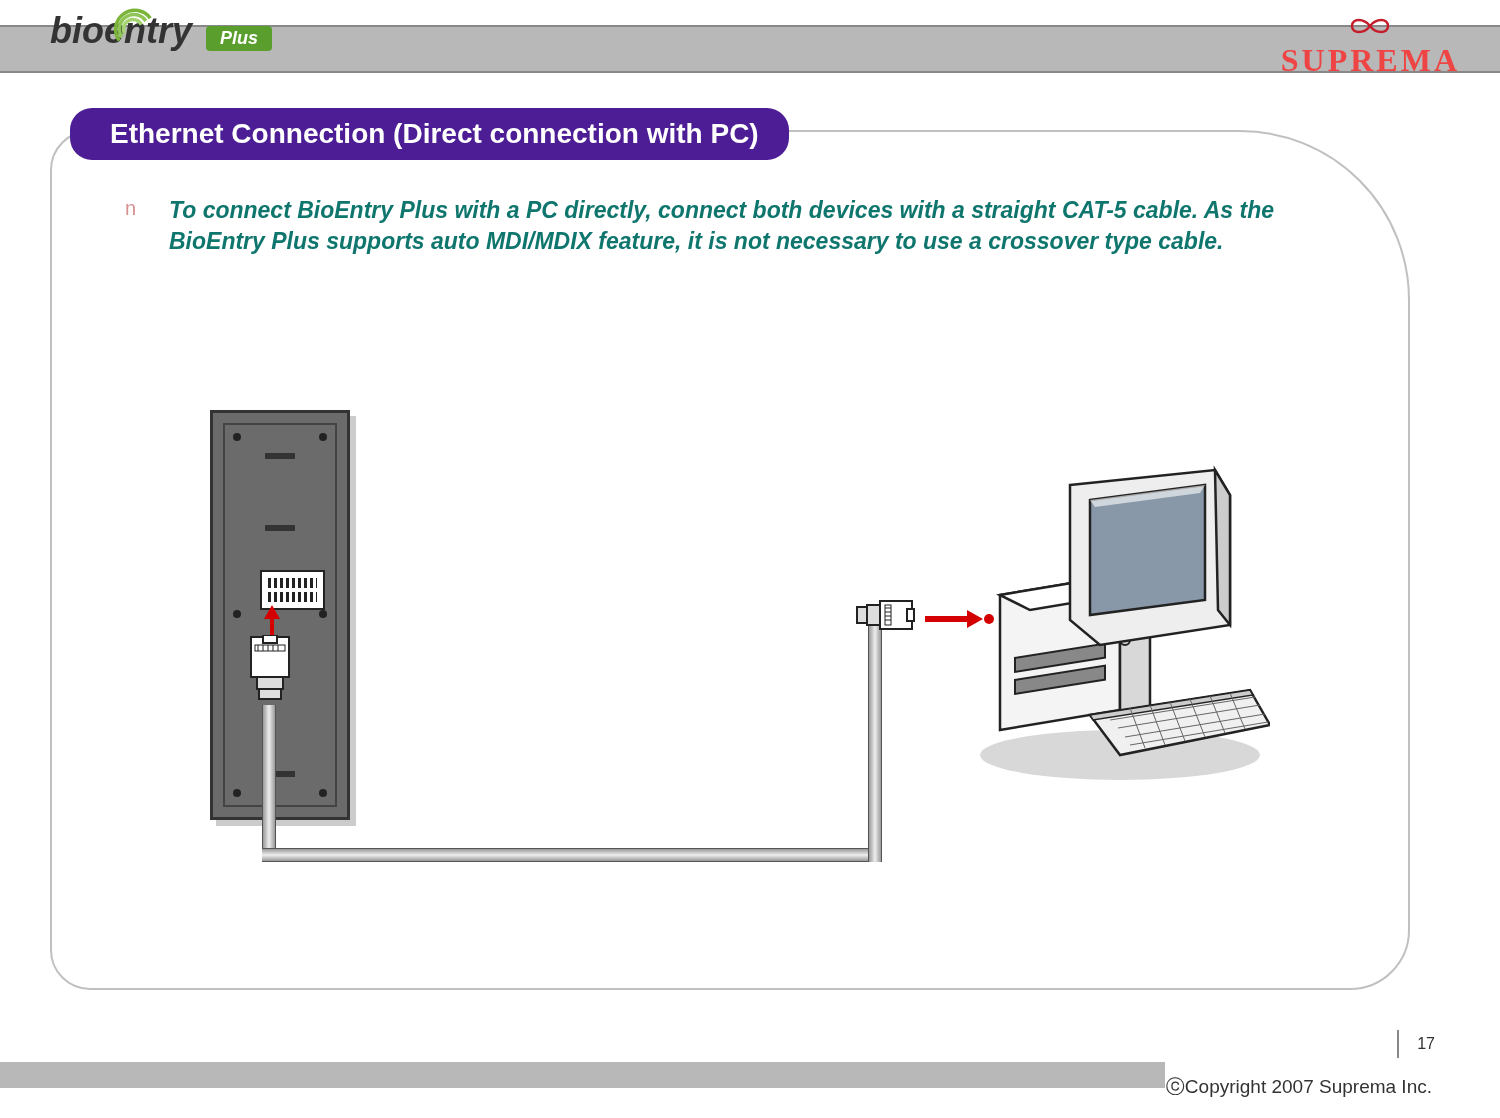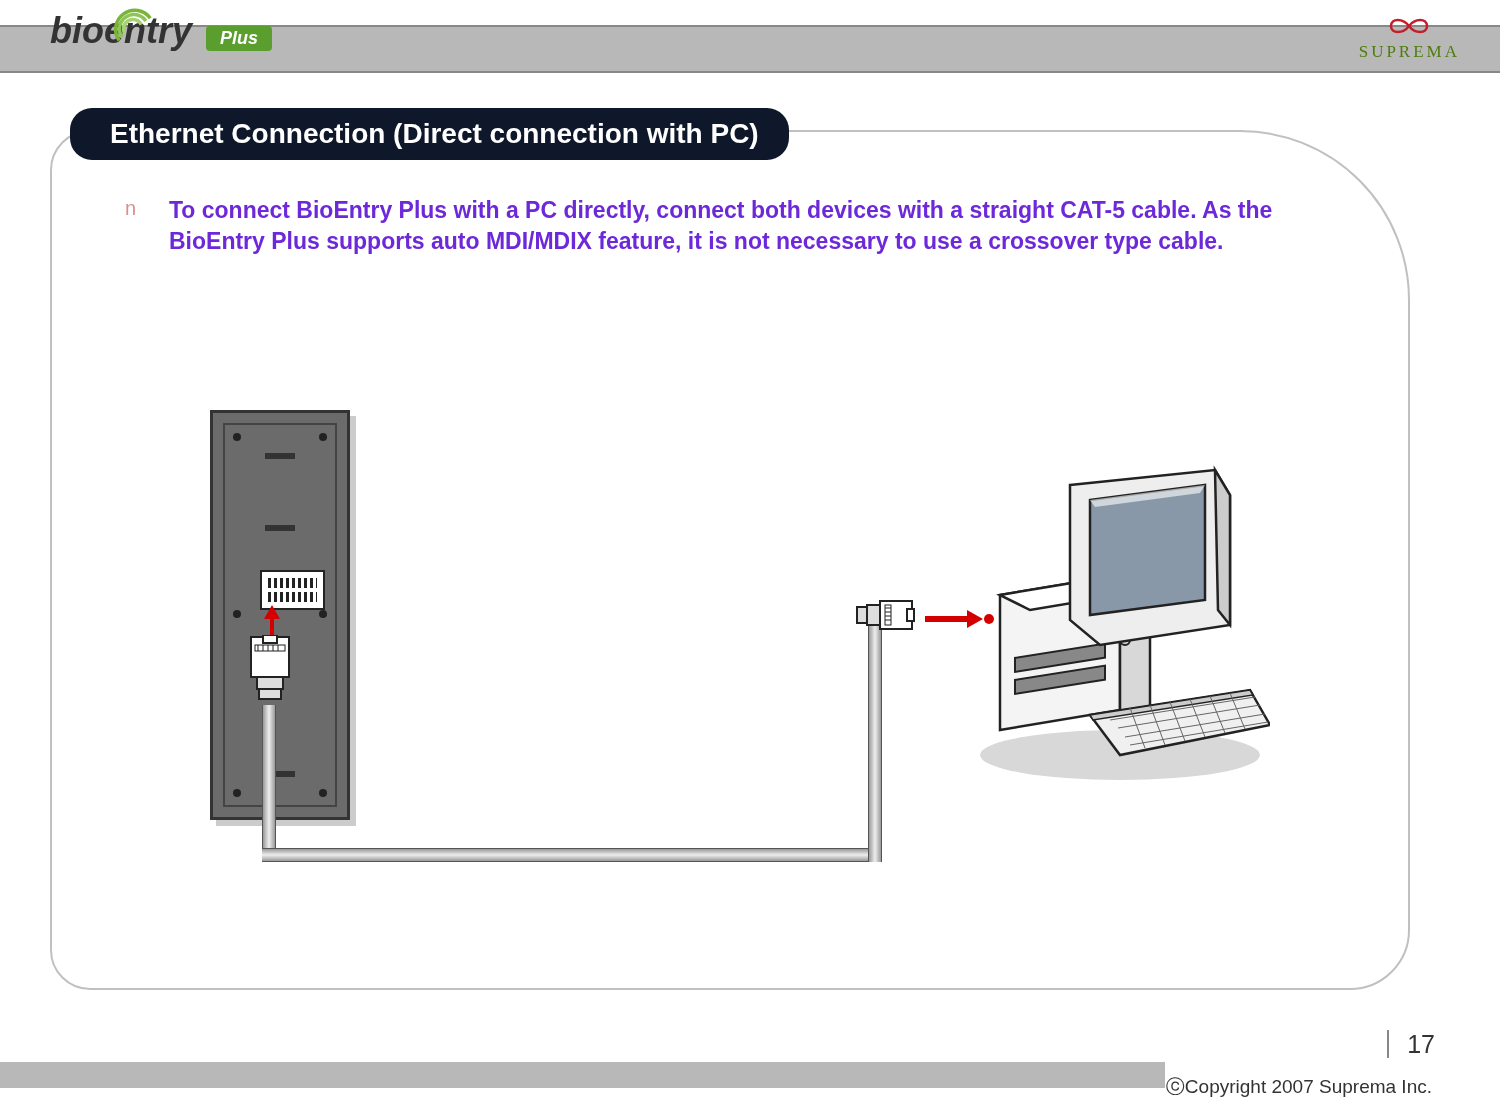--- a/index.html
+++ b/index.html
@@ -60,39 +60,39 @@
   top: 12px;
   right: 40px;
   text-align: center;
 }
 .suprema-icon {
   display: block;
   margin: 0 auto 2px;
 }
 .suprema-text {
   font-family: 'Times New Roman', serif;
-  font-size: 17px;
-  font-weight: normal;
+  font-size: 32px;
+  font-weight: bold;
   letter-spacing: 3px;
-  color: #4d7c0f;
+  color: #ef4444;
 }
 .content-frame {
   position: absolute;
   top: 130px;
   left: 50px;
   width: 1360px;
   height: 860px;
   border: 2px solid #c0c0c0;
   border-radius: 40px 170px 60px 40px;
 }
 .title-pill {
   position: absolute;
   top: 108px;
   left: 70px;
-  background: #0f172a;
+  background: #4c1d95;
   color: #fff;
   font-size: 28px;
   font-weight: bold;
   padding: 10px 30px 10px 40px;
   border-radius: 22px;
 }
 .bullet-row {
   position: absolute;
   top: 195px;
   left: 125px;
@@ -102,23 +102,24 @@
 .bullet-marker {
   color: #d89090;
   font-size: 20px;
   font-weight: normal;
   width: 44px;
   padding-top: 2px;
 }
 .bullet-text {
   font-size: 23px;
   font-weight: bold;
-  color: #6d28d9;
+  color: #0f766e;
   line-height: 1.35;
   flex: 1;
+  font-style: italic;
 }
 .diagram-area {
   position: absolute;
   top: 410px;
   left: 200px;
   width: 1000px;
   height: 500px;
 }
 .device-board {
   position: absolute;
@@ -235,21 +236,21 @@
   bottom: 30px;
   left: 0;
   width: 1165px;
   height: 26px;
   background: #b8b8b8;
 }
 .page-num {
   position: absolute;
   bottom: 60px;
   right: 65px;
-  font-size: 25px;
+  font-size: 16px;
   color: #333;
   border-left: 2px solid #888;
   padding-left: 18px;
   height: 28px;
   line-height: 28px;
 }
 .copyright {
   position: absolute;
   bottom: 18px;
   right: 68px;

